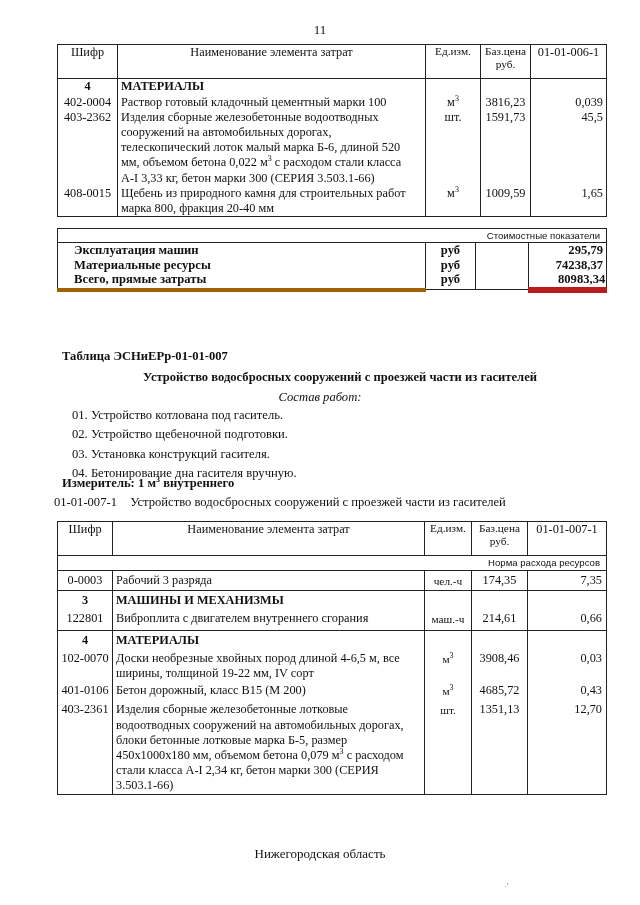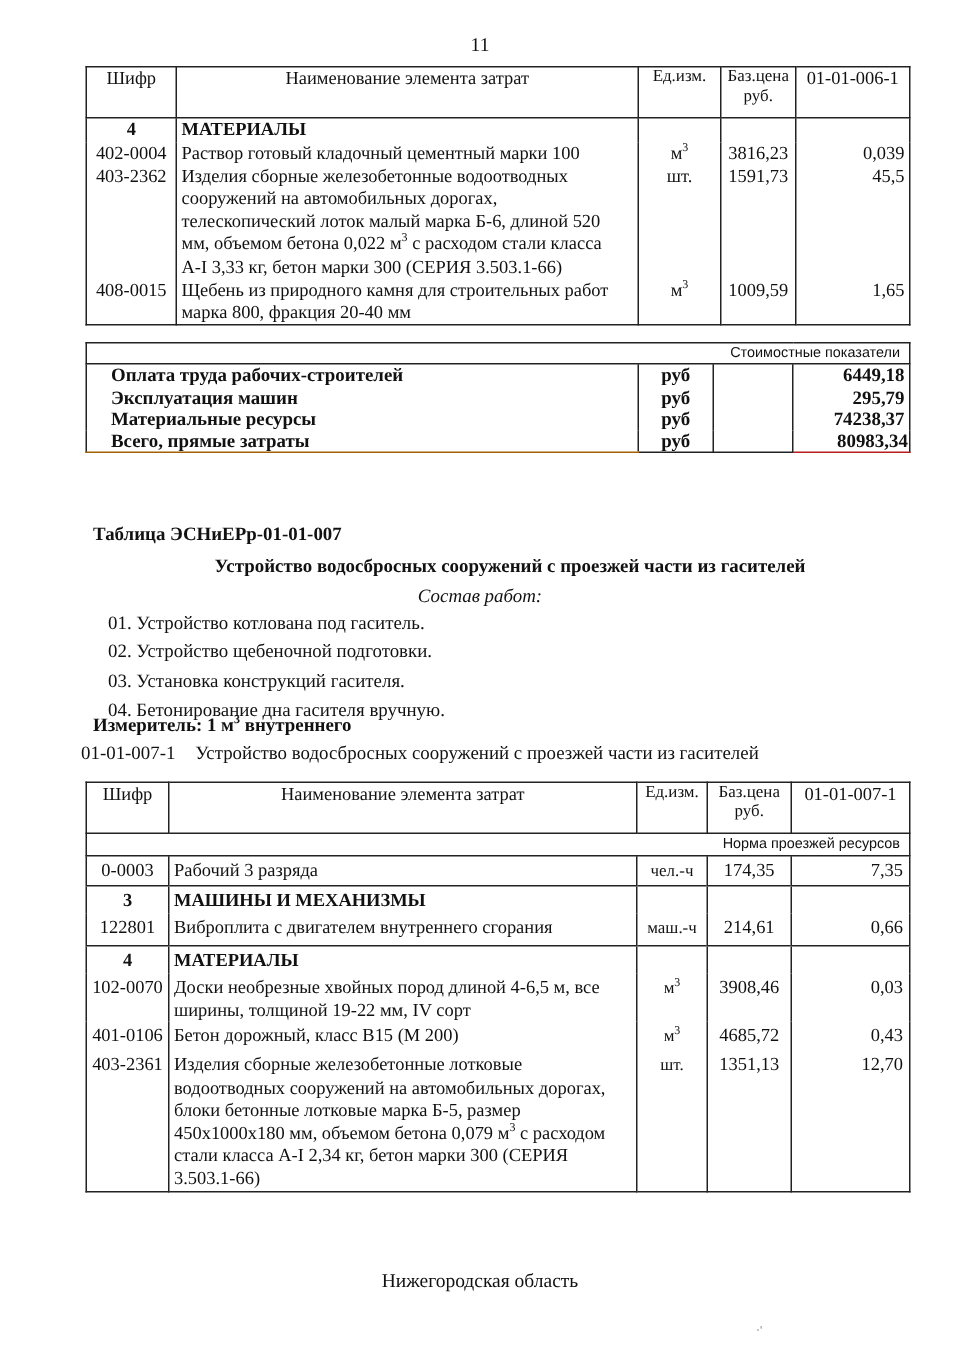--- a/index.html
+++ b/index.html
@@ -130,42 +130,36 @@
       <col style="width:53px">
       <col style="width:78px">
     </colgroup>
   <tbody>
     <tr>
       <td colspan="4" class="sans-note" style="border:1px solid #222; height:13px; line-height:13px;">Стоимостные показатели</td>
     </tr>
   </tbody>
   <tbody id="t1-totals">
       <tr class="totals">
-        <td class="lbl" style="border-left:1px solid #222;">Оплата труда рабочих-строителей</td>
-        <td class="c" style="border-left:1px solid #222;border-right:1px solid #222;">руб</td>
-        <td style="border-left:1px solid #222;border-right:1px solid #222;"></td>
-        <td class="r" style="border-left:1px solid #222;border-right:1px solid #222;">6449,18</td>
-      </tr>
-      <tr class="totals">
         <td class="lbl" style="border-left:1px solid #222;">Эксплуатация машин</td>
         <td class="c" style="border-left:1px solid #222;border-right:1px solid #222;">руб</td>
         <td style="border-left:1px solid #222;border-right:1px solid #222;"></td>
         <td class="r" style="border-left:1px solid #222;border-right:1px solid #222;">295,79</td>
       </tr>
       <tr class="totals">
         <td class="lbl" style="border-left:1px solid #222;">Материальные ресурсы</td>
         <td class="c" style="border-left:1px solid #222;border-right:1px solid #222;">руб</td>
         <td style="border-left:1px solid #222;border-right:1px solid #222;"></td>
         <td class="r" style="border-left:1px solid #222;border-right:1px solid #222;">74238,37</td>
       </tr>
       <tr class="totals">
-        <td class="lbl" style="border-left:1px solid #222;border-bottom:1px solid #a16207;margin-top:36px;">Всего, прямые затраты</td>
+        <td class="lbl" style="border-left:1px solid #222;border-bottom:4px solid #a16207;margin-top:36px;">Всего, прямые затраты</td>
         <td class="c" style="border-left:1px solid #222;border-right:1px solid #222;border-bottom:1px solid #222;">руб</td>
         <td style="border-left:1px solid #222;border-right:1px solid #222;border-bottom:1px solid #222;"></td>
-        <td class="r" style="border-left:1px solid #222;border-right:1px solid #222;border-bottom:1px solid #b91c1c;padding-left:29px;">80983,34</td>
+        <td class="r" style="border-left:1px solid #222;border-right:1px solid #222;border-bottom:6px solid #b91c1c;padding-left:29px;">80983,34</td>
       </tr>
     </tbody>
 </table>
 
 <div class="abs tbl-caption">Таблица  ЭСНиЕРр-01-01-007</div>
 <div class="abs tbl-subtitle">Устройство водосбросных сооружений с проезжей части из гасителей</div>
 <div class="abs sostav">Состав работ:</div>
 <ul class="abs work-list" id="work-list">
     <li>01. Устройство котлована под гаситель.</li>
     <li>02. Устройство щебеночной подготовки.</li>
@@ -191,21 +185,21 @@
       <td>Шифр</td>
       <td>Наименование элемента затрат</td>
       <td class="small">Ед.изм.</td>
       <td class="small price-hdr">
         <div>Баз.цена</div>
         <span>руб.</span>
       </td>
       <td>01-01-007-1</td>
     </tr>
     <tr>
-      <td colspan="5" class="sans-note" style="border:1px solid #222; height:14px; line-height:14px;">Норма проезжей ресурсов</td>
+      <td colspan="5" class="sans-note" style="border:1px solid #222; height:14px; line-height:14px;">Норма расхода ресурсов</td>
     </tr>
   </tbody>
   <tbody id="t2-rows">
       <tr>
         <td class="c" style="border-left:1px solid #222;border-right:1px solid #222;height:16px;padding-top:2px;">0-0003</td>
         <td style="border-left:1px solid #222;border-right:1px solid #222;height:16px;padding-top:2px;">
           <div style="white-space: nowrap;">Рабочий 3 разряда</div>
         </td>
         <td class="c unit" style="border-left:1px solid #222;border-right:1px solid #222;height:16px;padding-top:3px;">чел.-ч</td>
         <td class="c" style="border-left:1px solid #222;border-right:1px solid #222;height:16px;padding-top:2px;">174,35</td>

